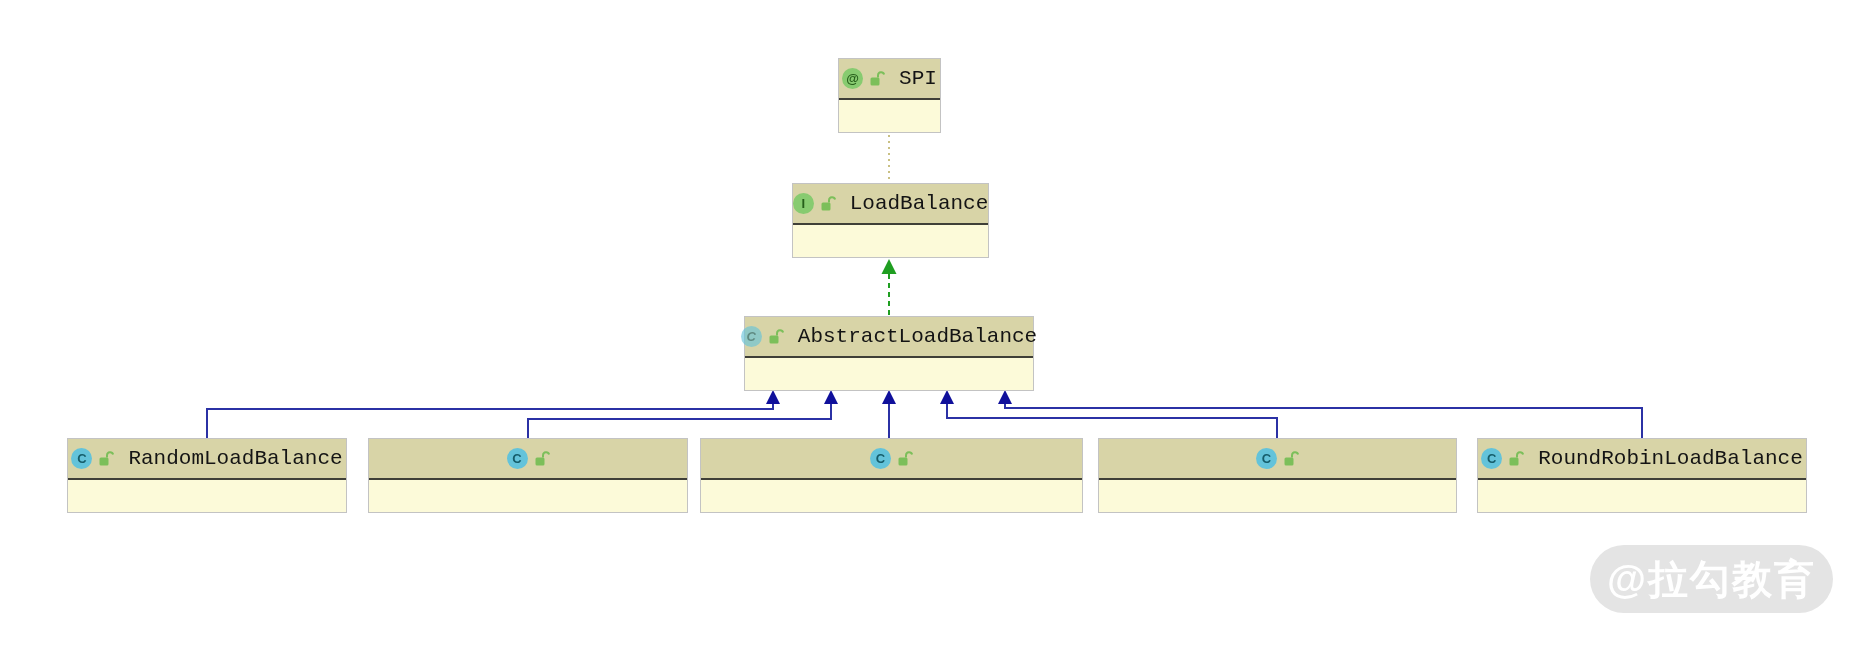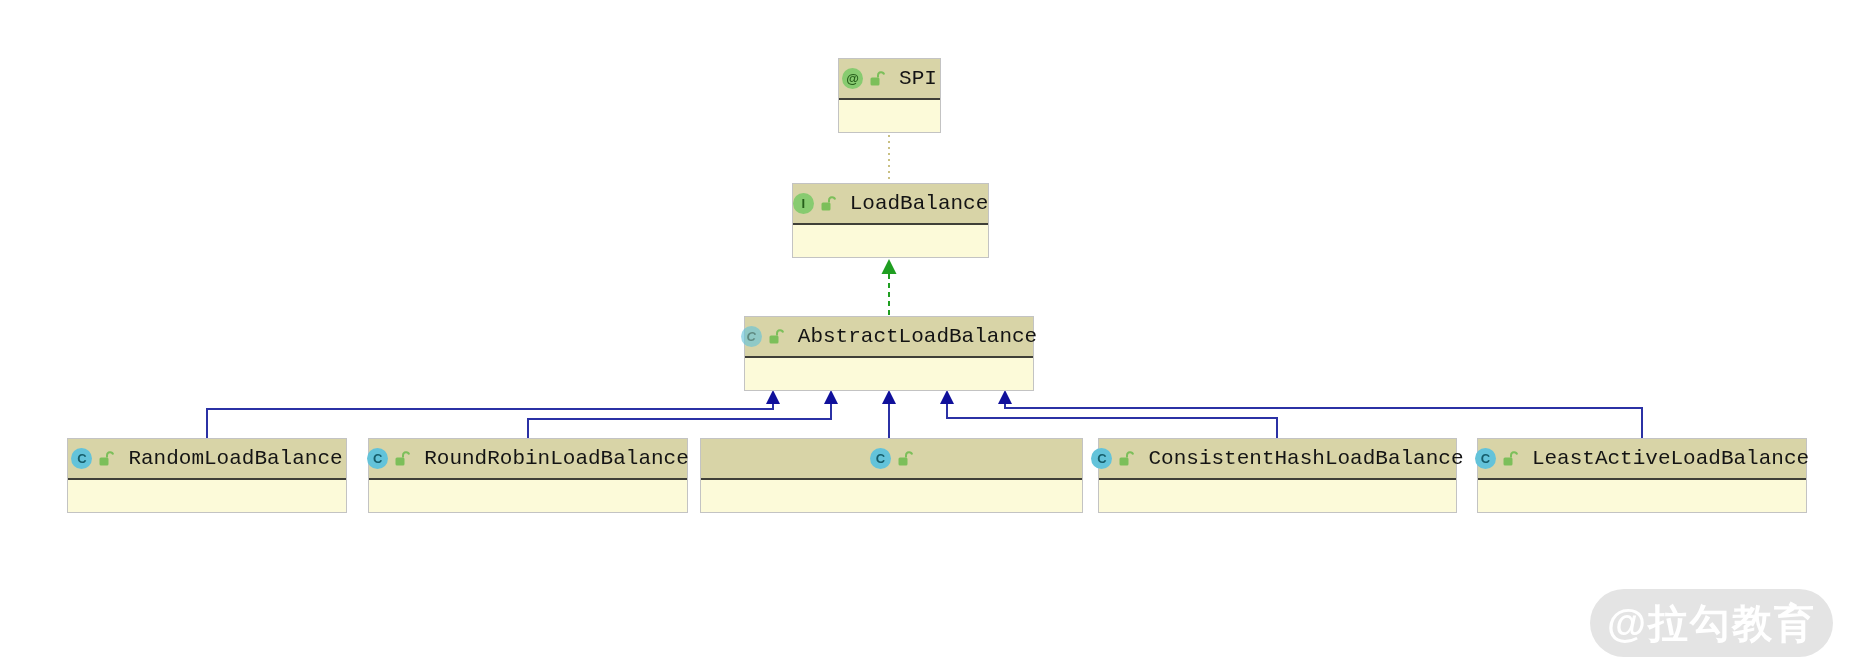--- a/index.html
+++ b/index.html
@@ -22,21 +22,21 @@
                display:flex;align-items:center;justify-content:center;gap:6px;padding:0 8px;}
   .node-body{height:32px;background:var(--node-body-bg);}
   .node-title{font-size:21px;color:var(--title-color);white-space:nowrap;margin-left:8px;}
   .badge{display:inline-flex;align-items:center;justify-content:center;
          width:21px;height:21px;border-radius:50%;
          font-family:"Liberation Sans",sans-serif;font-size:13px;font-weight:bold;flex:none;}
   .badge-green{background:var(--badge-green-bg);color:var(--badge-green-fg);}
   .badge-blue{background:var(--badge-blue-bg);color:var(--badge-blue-fg);}
   .badge-abstract{opacity:.62;font-style:italic;}
   .lock{flex:none;display:inline-flex;}
-  .watermark{position:absolute;left:1590px;top:589px;width:243px;height:68px;
+  .watermark{position:absolute;left:1590px;top:545px;width:243px;height:68px;
              border-radius:34px;background:var(--watermark-bg);
              display:flex;align-items:center;justify-content:center;
              font-family:"Liberation Sans",sans-serif;font-size:40px;font-weight:bold;
              color:var(--watermark-fg);letter-spacing:2px;}
 </style>
 </head>
 <body>
 
 <div class="canvas">
 
@@ -118,21 +118,20 @@
 
   <div class="node" style="left:368px;top:438px;width:320px;">
     <div class="node-header">
       <span class="badge badge-blue">C</span>
       <span class="lock">
         <svg width="16" height="15" viewBox="0 0 16 15">
             <rect x="1.5" y="6.5" width="9" height="8" rx="1.5" fill="var(--lock-color)"></rect>
             <path d="M9 6.5 V4.2 A3.1 3.1 0 0 1 15.1 3.6" fill="none" stroke="var(--lock-color)" stroke-width="2"></path>
           </svg>
       </span>
-      <span class="node-title">RoundRobinLoadBalance</span>
     </div>
     <div class="node-body"></div>
   </div>
 
   <div class="node" style="left:700px;top:438px;width:383px;">
     <div class="node-header">
       <span class="badge badge-blue">C</span>
       <span class="lock">
         <svg width="16" height="15" viewBox="0 0 16 15">
             <rect x="1.5" y="6.5" width="9" height="8" rx="1.5" fill="var(--lock-color)"></rect>
@@ -145,34 +144,33 @@
 
   <div class="node" style="left:1098px;top:438px;width:359px;">
     <div class="node-header">
       <span class="badge badge-blue">C</span>
       <span class="lock">
         <svg width="16" height="15" viewBox="0 0 16 15">
             <rect x="1.5" y="6.5" width="9" height="8" rx="1.5" fill="var(--lock-color)"></rect>
             <path d="M9 6.5 V4.2 A3.1 3.1 0 0 1 15.1 3.6" fill="none" stroke="var(--lock-color)" stroke-width="2"></path>
           </svg>
       </span>
-      <span class="node-title">ConsistentHashLoadBalance</span>
     </div>
     <div class="node-body"></div>
   </div>
 
   <div class="node" style="left:1477px;top:438px;width:330px;">
     <div class="node-header">
       <span class="badge badge-blue">C</span>
       <span class="lock">
         <svg width="16" height="15" viewBox="0 0 16 15">
             <rect x="1.5" y="6.5" width="9" height="8" rx="1.5" fill="var(--lock-color)"></rect>
             <path d="M9 6.5 V4.2 A3.1 3.1 0 0 1 15.1 3.6" fill="none" stroke="var(--lock-color)" stroke-width="2"></path>
           </svg>
       </span>
-      <span class="node-title">LeastActiveLoadBalance</span>
+      <span class="node-title">RoundRobinLoadBalance</span>
     </div>
     <div class="node-body"></div>
   </div>
 
   <div class="watermark">@拉勾教育</div>
 
 </div>
 
 </body></html>

